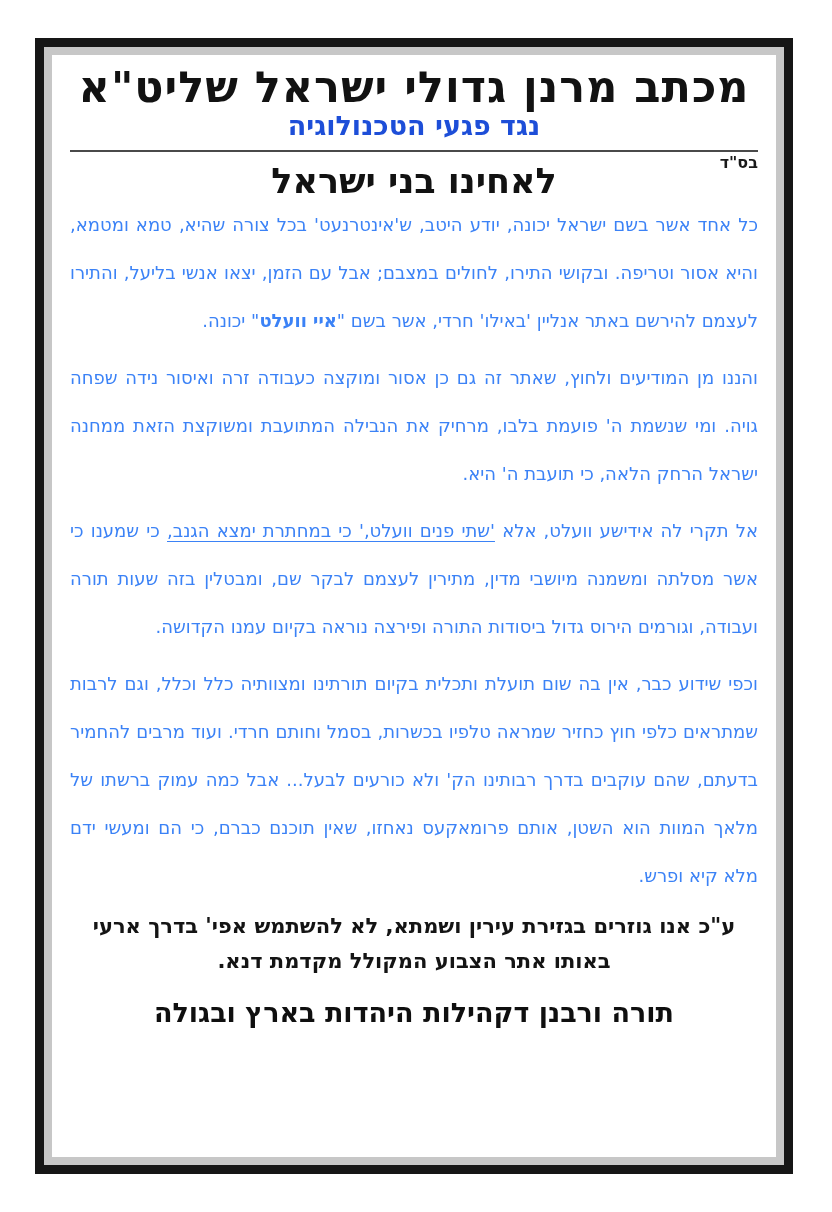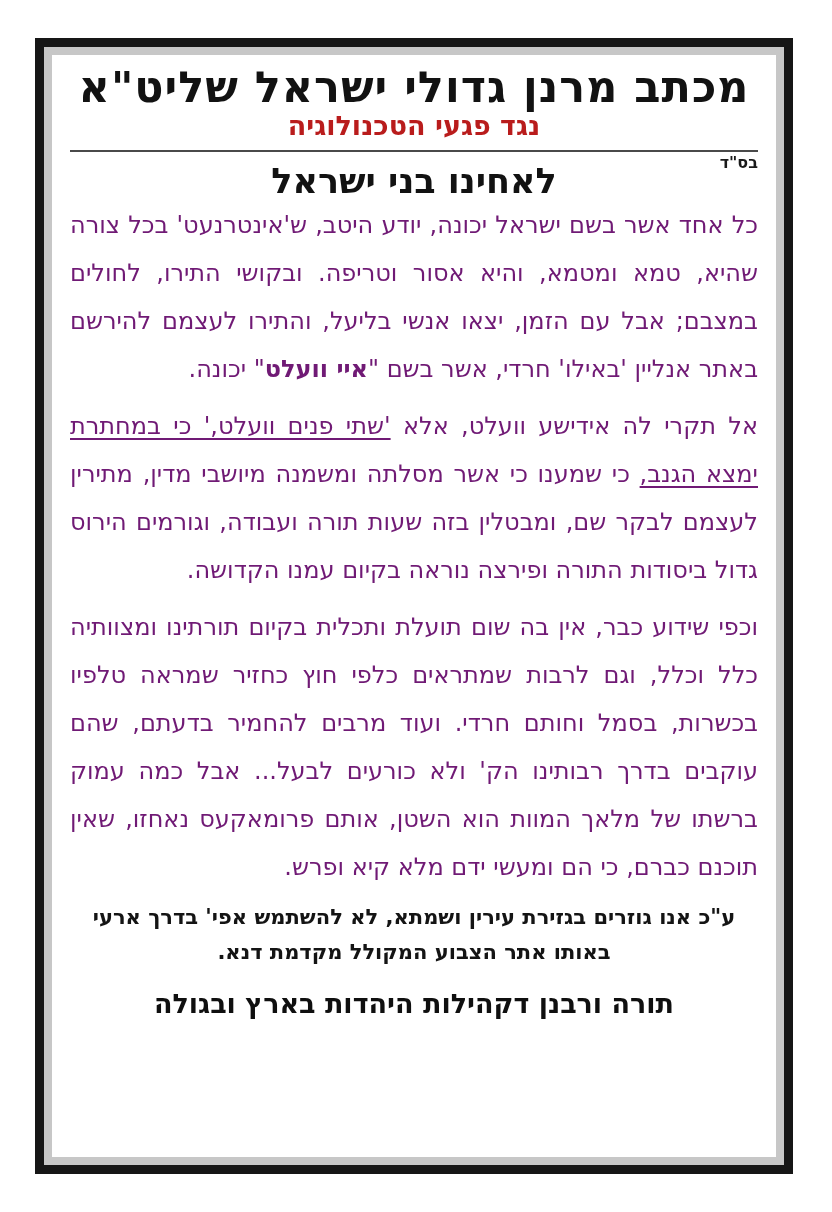--- a/index.html
+++ b/index.html
@@ -57,21 +57,21 @@
     text-align: center;
     color: #121212;
     letter-spacing: 1px;
   }
   .subtitle {
     font-family: "DejaVu Serif", "DejaVu Sans", serif;
     font-weight: bold;
     font-size: 27px;
     line-height: 1.1;
     text-align: center;
-    color: #b91c1c;
+    color: #1d4ed8;
   }
   .rule {
     border: none;
     border-top: 2px solid #4a4a4a;
     margin: 9px 0 1px 0;
   }
   .bsd {
     text-align: right;
     font-size: 16px;
     font-weight: bold;
@@ -82,24 +82,24 @@
     font-family: "DejaVu Serif", "DejaVu Sans", serif;
     font-weight: bold;
     font-size: 35px;
     line-height: 1.1;
     text-align: center;
     color: #121212;
     margin-top: -10px;
   }
   .letter-body { }
   .para {
-    font-size: 24px;
+    font-size: 18px;
     line-height: 48px;
     text-align: justify;
-    color: #701a75;
+    color: #3b82f6;
     margin: 0 0 9px 0;
   }
   .para .seg-bold { font-weight: bold; }
   .para .seg-underline { text-decoration: underline; text-underline-offset: 4px; }
   .decree {
     text-align: center;
     font-weight: bold;
     font-size: 21px;
     line-height: 35px;
     color: #141414;
@@ -128,20 +128,21 @@
       <div class="subtitle">נגד פגעי הטכנולוגיה</div>
 
       <hr class="rule">
 
       <div class="bsd">בס"ד</div>
 
       <div class="salutation">לאחינו בני ישראל</div>
 
       <div class="letter-body">
           <div class="para"><span>כל אחד אשר בשם ישראל יכונה,  יודע היטב,  ש'אינטרנעט' בכל צורה שהיא, טמא ומטמא, והיא אסור וטריפה. ובקושי התירו, לחולים במצבם; אבל עם הזמן, יצאו אנשי בליעל, והתירו לעצמם להירשם באתר אנליין 'באילו' חרדי,  אשר בשם "</span><span class="seg-bold">איי וועלט</span><span>" יכונה.</span></div>
+          <div class="para"><span>והננו מן המודיעים ולחוץ,  שאתר זה גם כן אסור ומוקצה כעבודה זרה ואיסור נידה שפחה גויה.  ומי  שנשמת  ה'  פועמת  בלבו,  מרחיק  את  הנבילה המתועבת ומשוקצת הזאת ממחנה ישראל הרחק הלאה, כי תועבת ה' היא.</span></div>
           <div class="para"><span>אל תקרי לה אידישע וועלט,  אלא </span><span class="seg-underline">'שתי פנים וועלט,' כי במחתרת ימצא הגנב,</span><span> כי שמענו כי אשר מסלתה ומשמנה מיושבי מדין, מתירין לעצמם לבקר שם, ומבטלין בזה שעות תורה ועבודה, וגורמים הירוס גדול ביסודות התורה ופירצה נוראה בקיום עמנו הקדושה.</span></div>
           <div class="para"><span>וכפי שידוע כבר, אין בה שום תועלת ותכלית בקיום תורתינו ומצוותיה כלל וכלל, וגם לרבות שמתראים כלפי חוץ כחזיר שמראה טלפיו בכשרות, בסמל וחותם חרדי. ועוד מרבים להחמיר בדעתם, שהם עוקבים בדרך רבותינו הק' ולא כורעים לבעל... אבל כמה עמוק ברשתו של מלאך המוות הוא השטן, אותם פרומאקעס נאחזו, שאין תוכנם כברם, כי הם ומעשי ידם מלא קיא ופרש.</span></div>
         </div>
 
       <div class="decree">
           <div>ע"כ אנו גוזרים בגזירת עירין ושמתא,  לא להשתמש אפי'  בדרך ארעי</div>
           <div>באותו  אתר  הצבוע המקולל מקדמת דנא.</div>
         </div>
 
       <div class="signature">תורה ורבנן דקהילות היהדות בארץ ובגולה</div>

